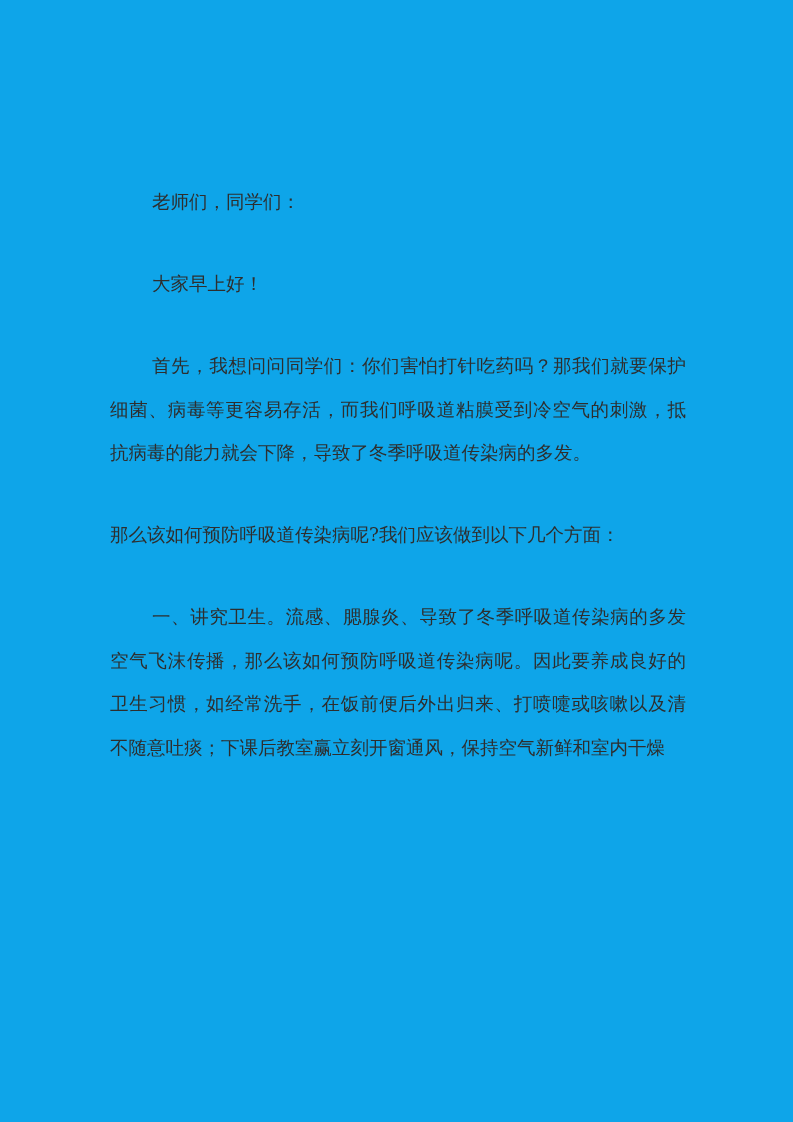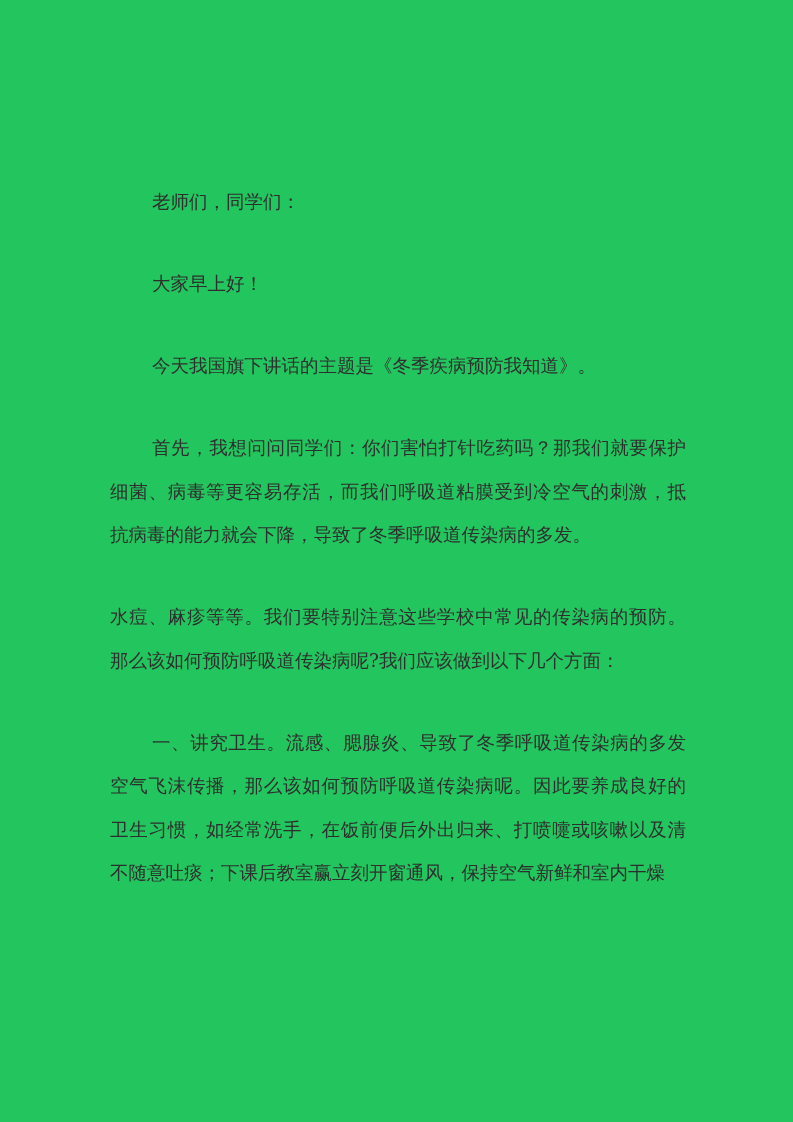--- a/index.html
+++ b/index.html
@@ -11,21 +11,21 @@
     height: 1122px;
     background: #ffffff;
     position: relative;
     overflow: hidden;
   }
   .page {
     position: absolute;
     left: 0; top: 0;
     width: 793px;
     height: 1122px;
-    background: #22c55e;
+    background: #0ea5e9;
   }
   .doc {
     position: absolute;
     left: 110px;
     top: 180px;
     width: 576px;
     color: #2e2e2e;
     font-family: "DejaVu Serif", "Liberation Serif", serif;
     font-size: 18.5px;
     line-height: 43.5px;
@@ -55,29 +55,25 @@
 
 <div class="page">
   <div class="doc" id="doc">
       <div class="para">
         <div class="line first last">老师们，同学们：</div>
       </div>
       <div class="para">
         <div class="line first last">大家早上好！</div>
       </div>
       <div class="para">
-        <div class="line first last">今天我国旗下讲话的主题是《冬季疾病预防我知道》。</div>
-      </div>
-      <div class="para">
         <div class="line first">首先，我想问问同学们：你们害怕打针吃药吗？那我们就要保护</div>
         <div class="line">细菌、病毒等更容易存活，而我们呼吸道粘膜受到冷空气的刺激，抵</div>
         <div class="line last">抗病毒的能力就会下降，导致了冬季呼吸道传染病的多发。</div>
       </div>
       <div class="para">
-        <div class="line">水痘、麻疹等等。我们要特别注意这些学校中常见的传染病的预防。</div>
         <div class="line last">那么该如何预防呼吸道传染病呢?我们应该做到以下几个方面：</div>
       </div>
       <div class="para">
         <div class="line first">一、讲究卫生。流感、腮腺炎、导致了冬季呼吸道传染病的多发</div>
         <div class="line">空气飞沫传播，那么该如何预防呼吸道传染病呢。因此要养成良好的</div>
         <div class="line">卫生习惯，如经常洗手，在饭前便后外出归来、打喷嚏或咳嗽以及清</div>
         <div class="line last">不随意吐痰；下课后教室赢立刻开窗通风，保持空气新鲜和室内干燥</div>
       </div>
     </div>
 </div>

